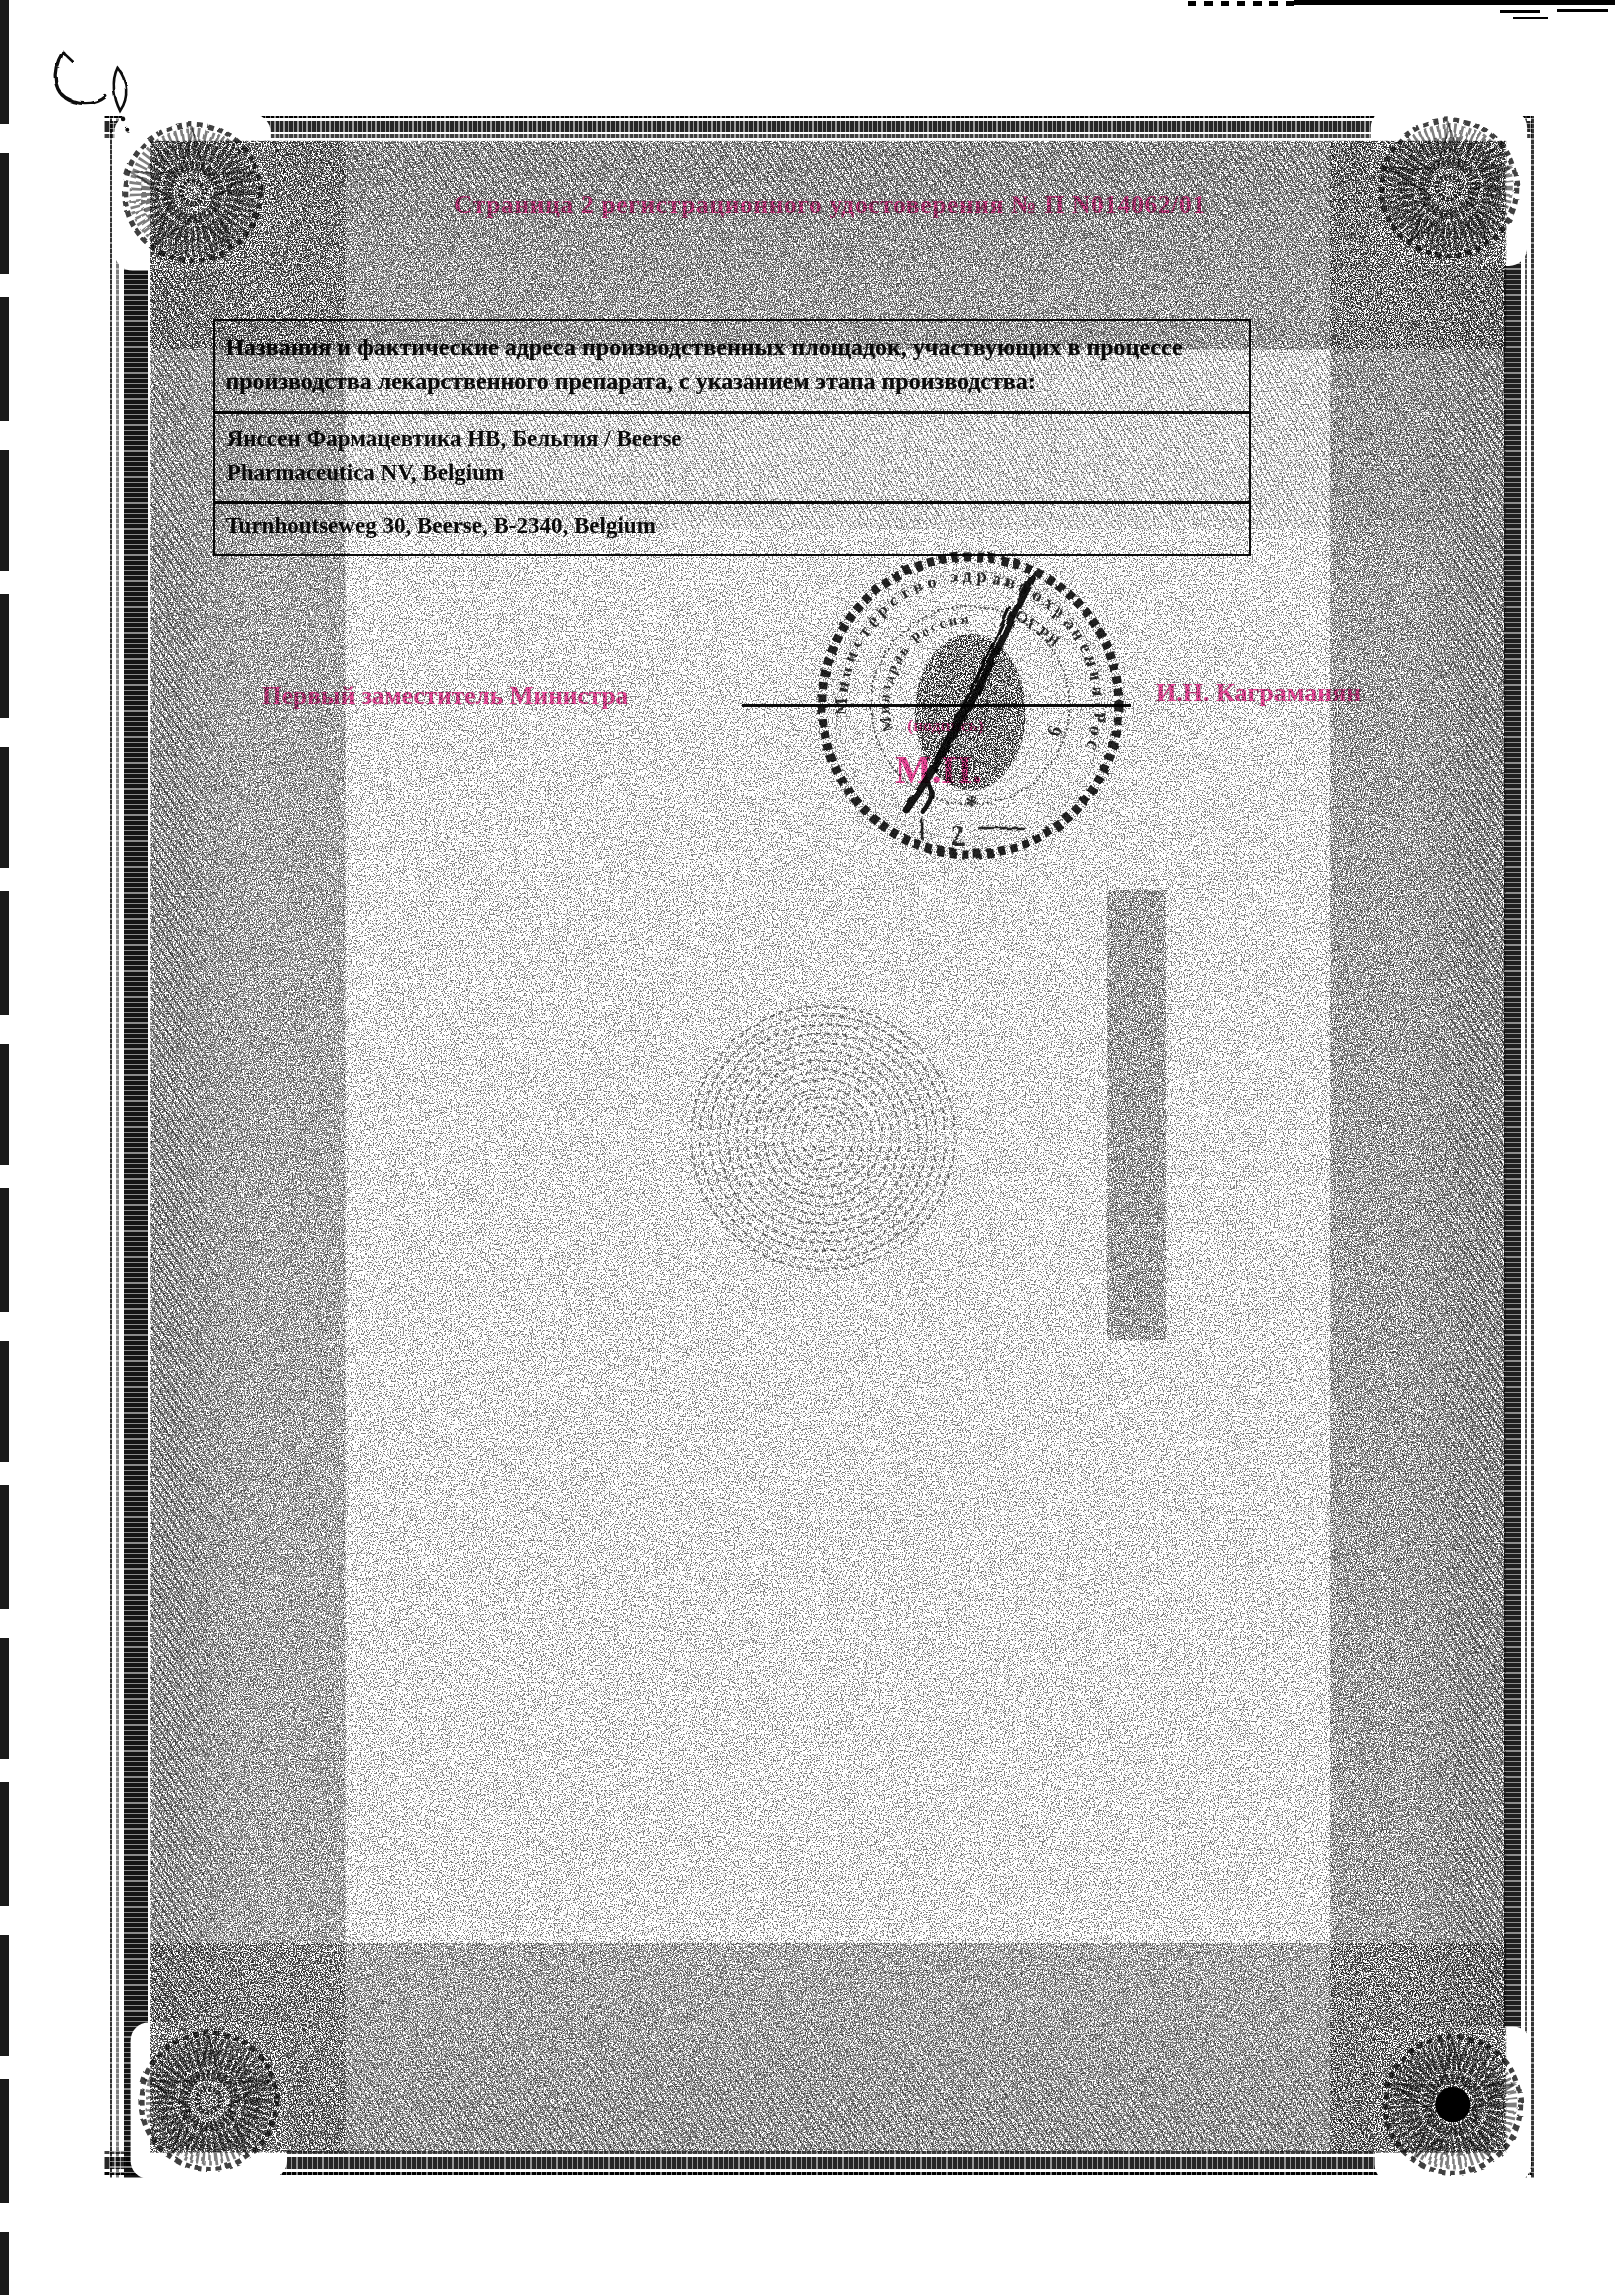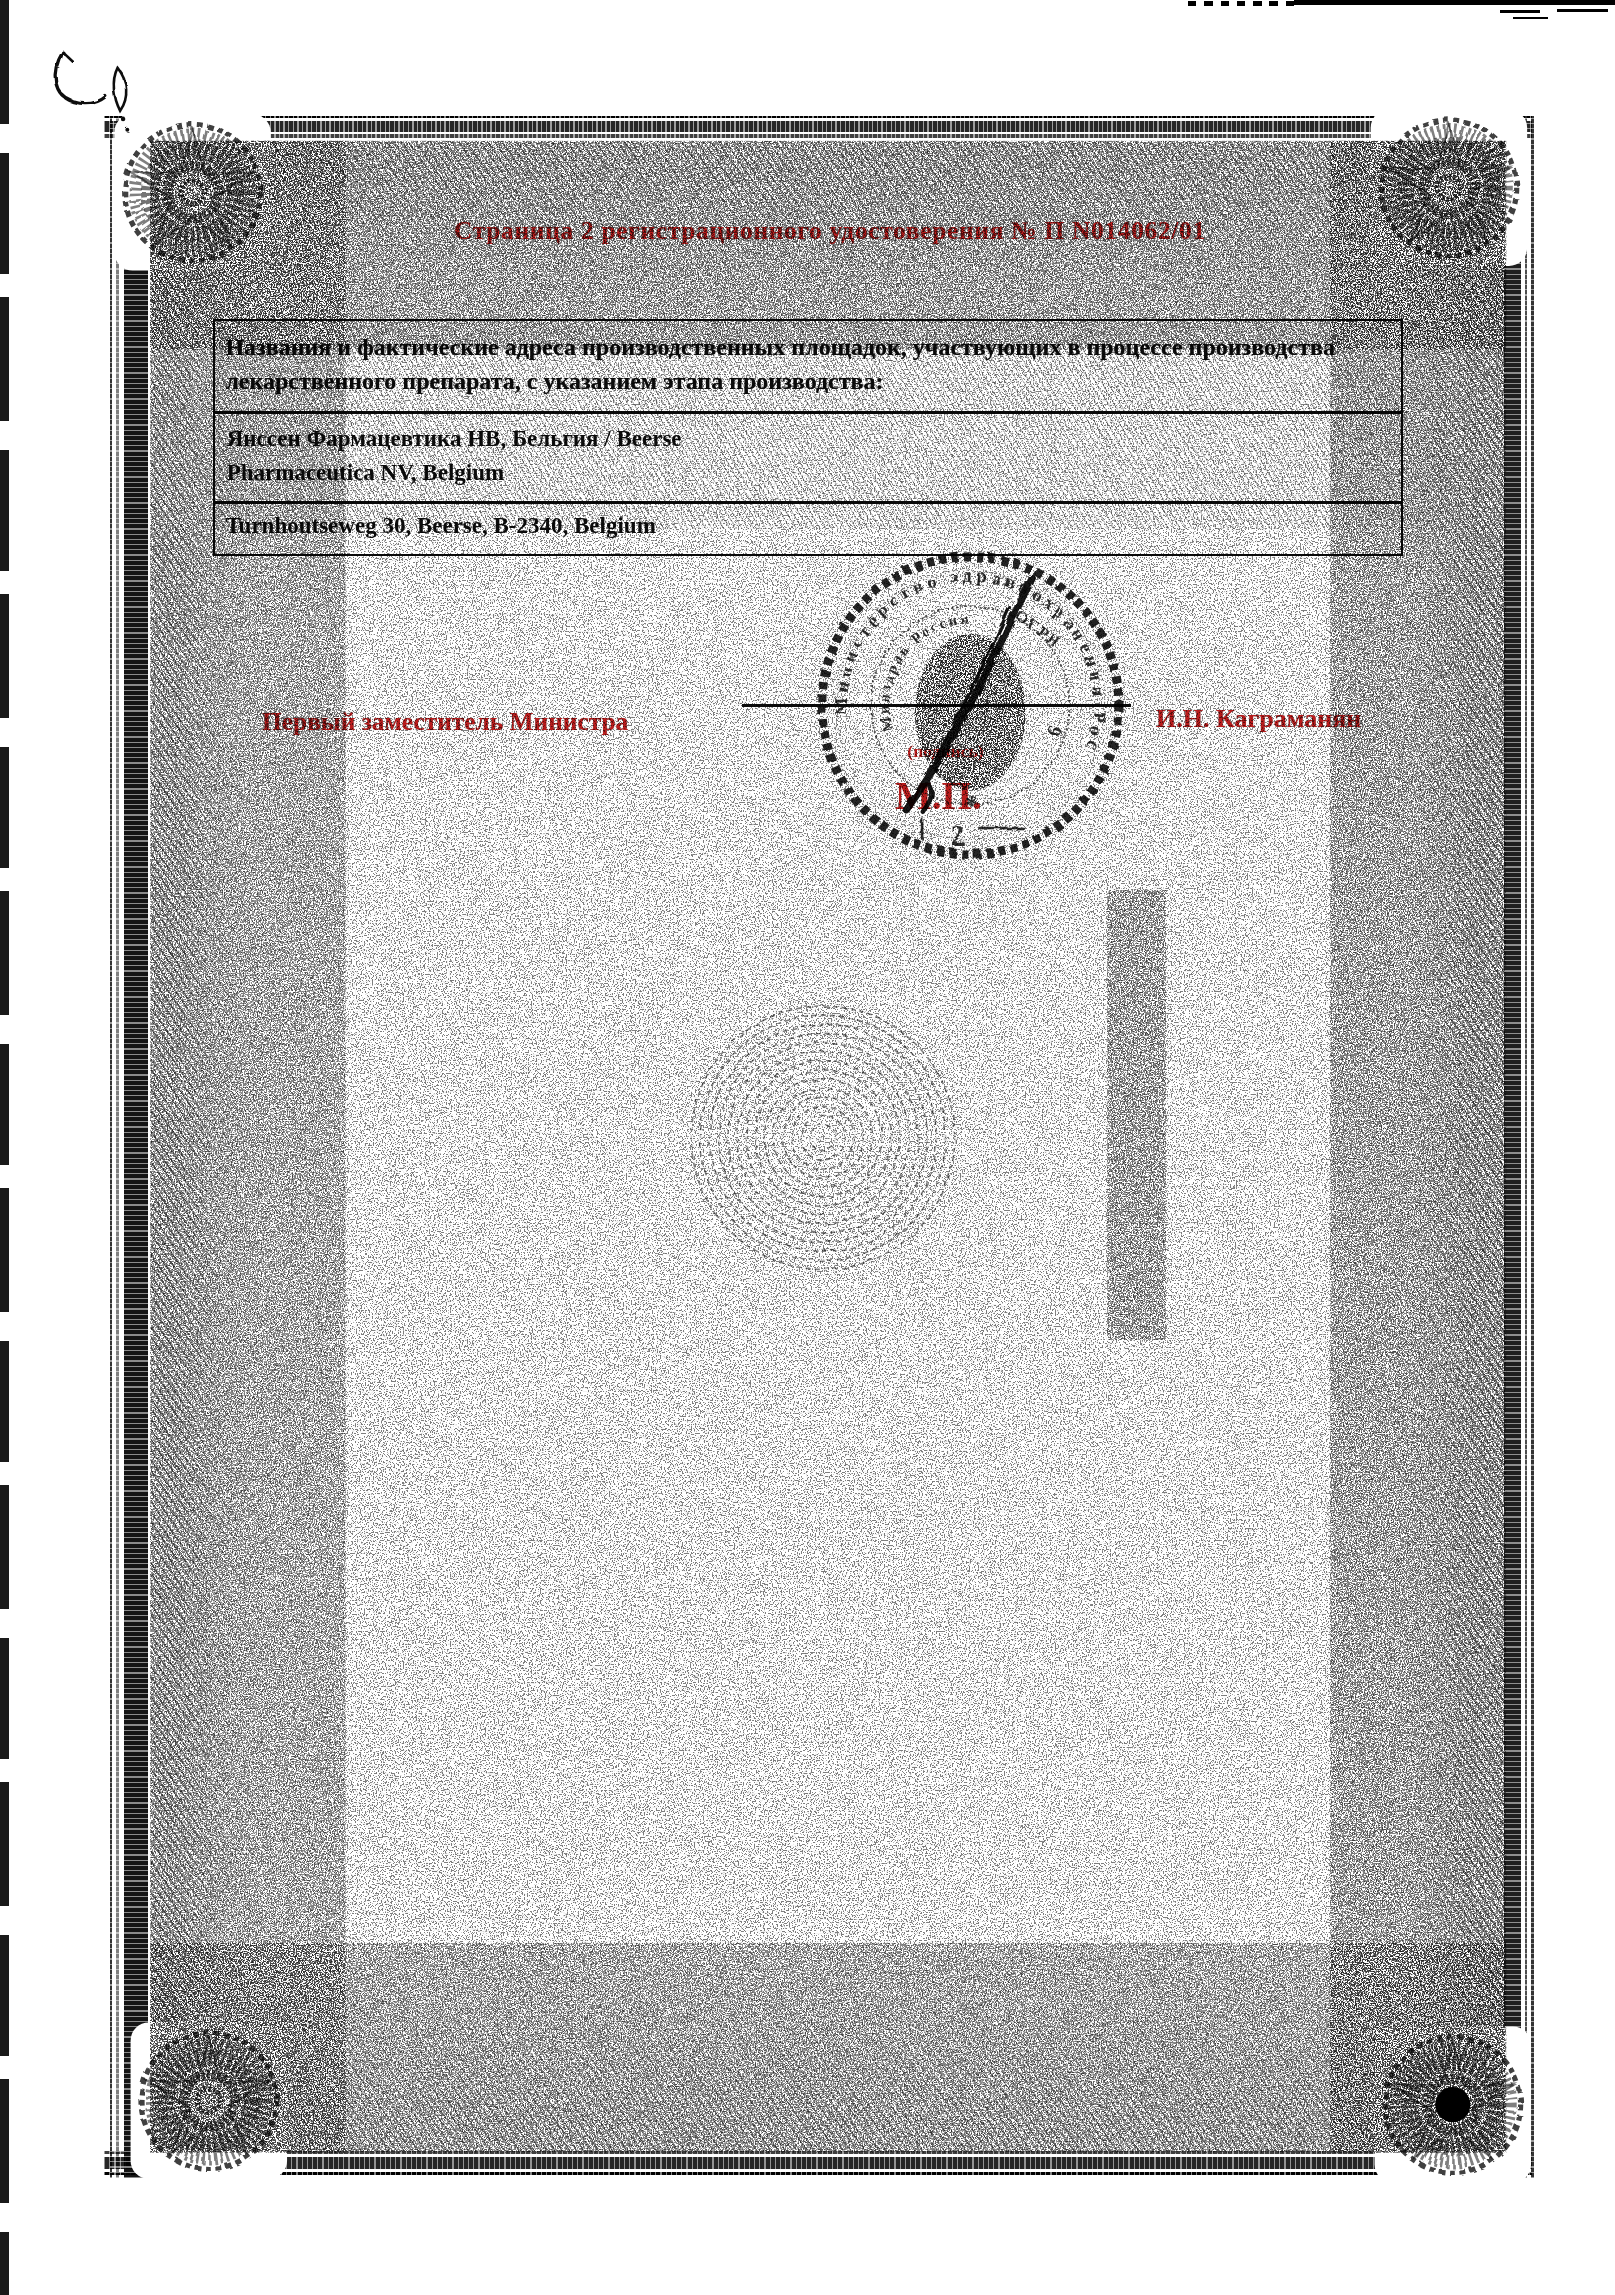--- a/index.html
+++ b/index.html
@@ -1,19 +1,19 @@
 <!DOCTYPE html>
 <html style="font-size:10.4px"><head>
 <meta charset="utf-8">
 <style>
   html,body{margin:0;padding:0;background:#fff;}
   .page{position:relative;width:1616px;height:2295px;background:#ffffff;overflow:hidden;
         font-family:"Liberation Serif", serif;}
   .abs{position:absolute;}
-  .ink{color:#b91c1c;margin-top:26px;}
+  .ink{color:#ec4899;}
 
   
   .scan-bar-left{left:0;top:0;width:8.5px;height:2295px;
     background:repeating-linear-gradient(180deg,#000 0 124px,transparent 124px 153px,#000 153px 274px,transparent 274px 297px);
     opacity:.9;}
   .scan-dots-top{left:1188px;top:1.3px;width:108px;height:4.6px;
     background:repeating-linear-gradient(90deg,#000 0 8.5px,transparent 8.5px 16.3px);}
   .scan-line-top{left:1294px;top:0;width:321px;height:5.2px;background:#000;}
   .scan-eq1{left:1500px;top:10.4px;width:40px;height:2.6px;background:#000;}
   .scan-eq2{left:1557px;top:9px;width:51px;height:2.6px;background:#000;}
@@ -52,21 +52,21 @@
   .bg-arcs{left:151px;top:142px;width:1353px;height:2009px;
     background:
       repeating-radial-gradient(circle at 28% 72%,rgba(0,0,0,.05) 0 1px,transparent 1px 15.7px),
       repeating-radial-gradient(circle at 78% 18%,rgba(0,0,0,.045) 0 1px,transparent 1px 18px),
       repeating-radial-gradient(circle at 50% 38%,rgba(0,0,0,.04) 0 1px,transparent 1px 13.7px);}
 
   
   .page-header{left:213px;top:190px;width:1234px;text-align:center;
     font-size:25.4px;font-weight:bold;letter-spacing:0.7px;text-shadow:0 0 0.7px rgba(0,0,0,.6);}
 
-  .doc-table{left:213px;top:319px;width:1190px;border:2.6px solid #0a0a0a;color:#0d0d0d;box-sizing:border-box;}
+  .doc-table{left:213px;top:319px;width:1038px;border:2.6px solid #0a0a0a;color:#0d0d0d;box-sizing:border-box;}
   .t-header{padding:9px 14.3px 13px 10.4px;font-weight:bold;font-size:24px;line-height:1.42;
     border-bottom:3.3px solid #0a0a0a;text-shadow:0 0 0.7px rgba(0,0,0,.55);}
   .t-row{display:flex;border-bottom:3.9px solid #0a0a0a;}
   .t-cell-label{width:51.5%;box-sizing:border-box;border-right:2px solid #0a0a0a;
     padding:7.8px 13px 10.4px 10.4px;font-style:italic;font-weight:bold;font-size:23px;}
   .t-cell-value{width:48.5%;box-sizing:border-box;padding:7.8px 9px 10.4px 11.7px;
     font-size:23px;font-weight:bold;line-height:1.5;}
   .t-address{padding:9px 13px 14.3px 10.4px;font-size:23px;font-weight:bold;}
 
   .sig-title{left:262px;top:681px;font-size:25.4px;font-weight:bold;text-shadow:0 0 0.7px rgba(0,0,0,.6);}

